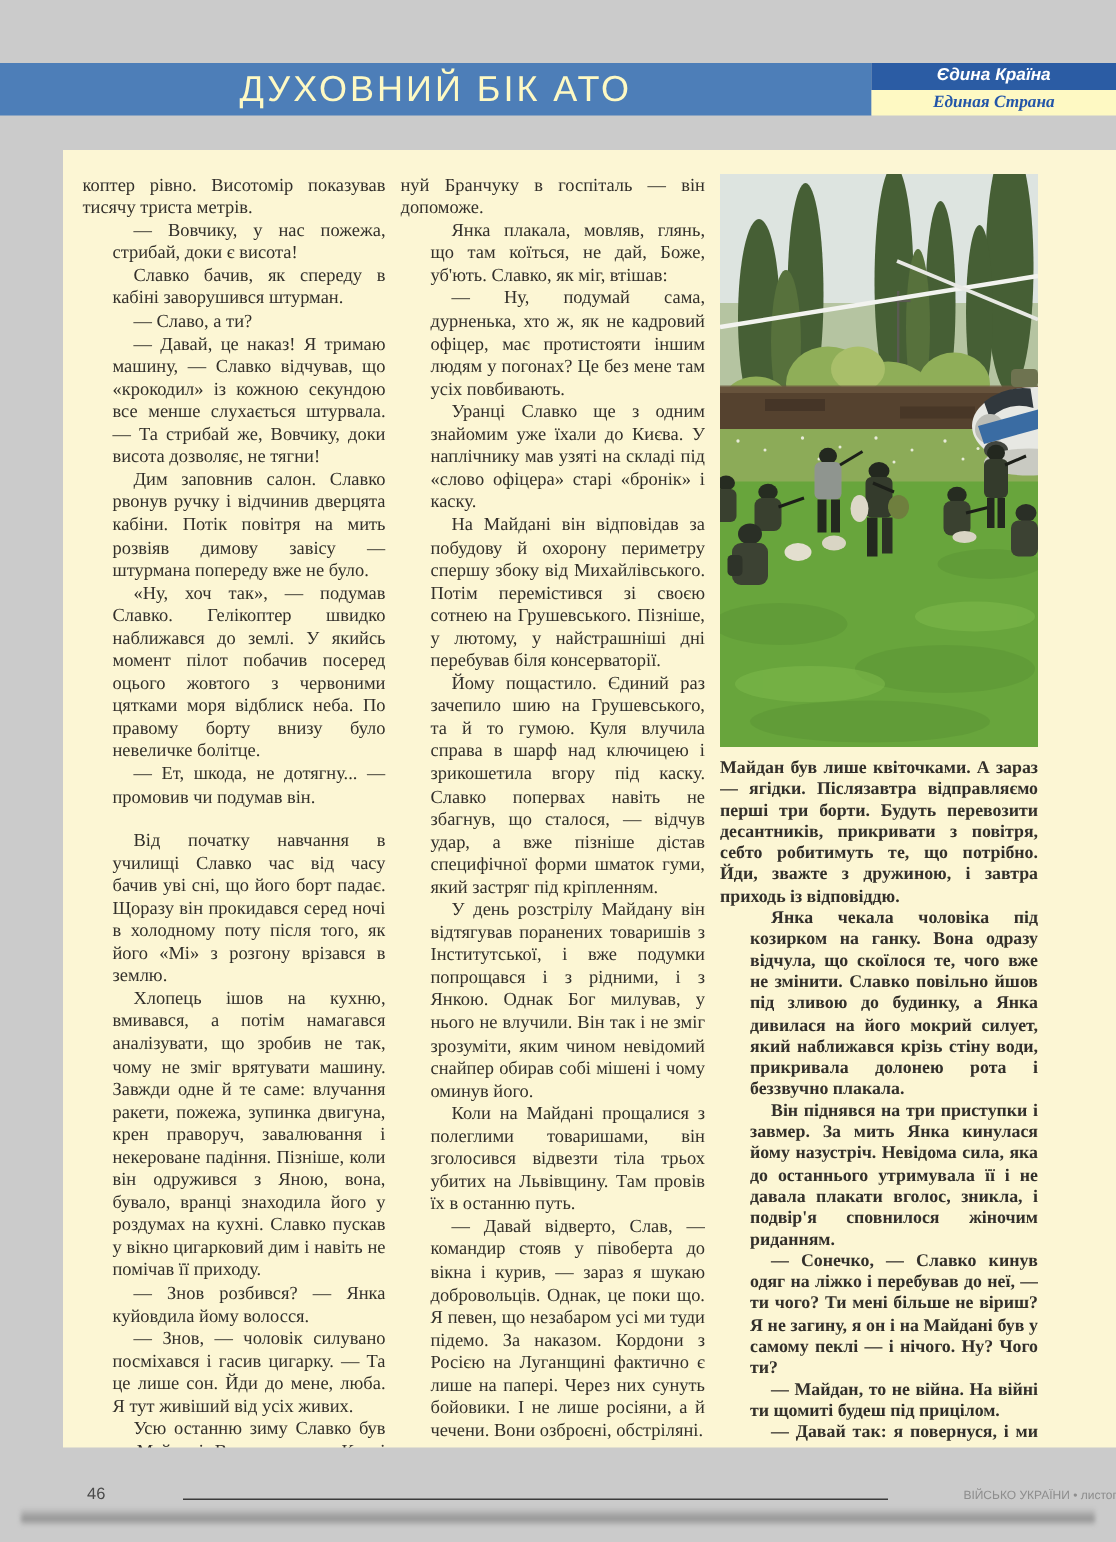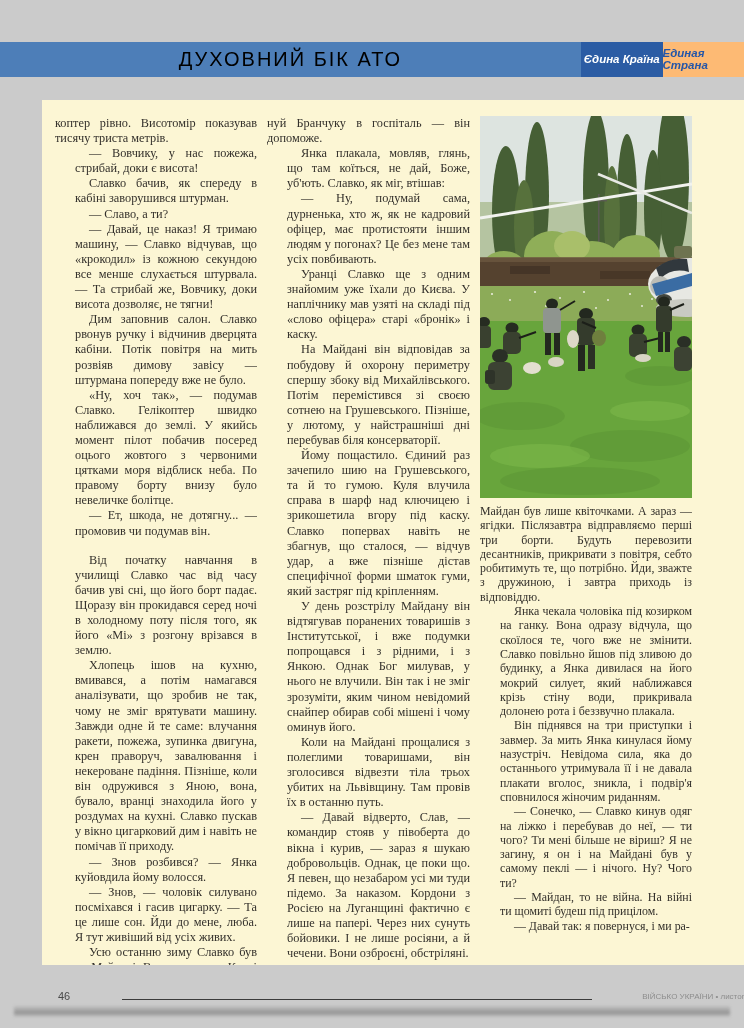--- a/index.html
+++ b/index.html
@@ -8,40 +8,40 @@
     background:#cbcbcb;
     font-family:"Liberation Serif","DejaVu Serif",serif;
   }
   
   .header{position:absolute;top:42px;left:0;width:744px;height:35px;display:flex;}
   .header-left{
     width:581px;height:35px;background:#4d7eb8;
     display:flex;align-items:center;justify-content:center;
   }
   .header-title{
-    color:#000000;font-family:"Liberation Sans",sans-serif;
-    font-size:20px;letter-spacing:2px;font-weight:400;white-space:nowrap;
-  }
-  .header-right{flex:1;display:flex;}
+    color:#fef9c3;font-family:"Liberation Sans",sans-serif;
+    font-size:24px;letter-spacing:2px;font-weight:400;white-space:nowrap;
+  }
+  .header-right{flex:1;display:flex;flex-direction:column;}
   .band{flex:1;display:flex;align-items:center;justify-content:center;
     font-family:"Liberation Sans",sans-serif;font-style:italic;font-weight:bold;
     font-size:11.5px;line-height:1;}
   .band-blue{background:#2b5ca4;color:#ffffff;}
-  .band-yellow{background:#fdba74;color:#2456a8;}
+  .band-yellow{background:#fef9c3;color:#2456a8;font-family:Liberation Serif, serif;}
   
   .content{
     position:absolute;left:42px;top:100px;width:732px;height:865px;
     background:#fcf6d4;box-sizing:border-box;
     padding:16px 10px 0 13px;
     display:flex;gap:10px;
   }
   .col{height:849px;overflow:hidden;}
   .col1{width:202px;}
   .col2{width:203px;}
-  .col3{width:212px;display:flex;flex-direction:column;}
+  .col3{width:212px;display:flex;flex-direction:column;font-weight:bold;}
   .paras{flex:1;overflow:hidden;}
   .para{
     margin:0;text-align:justify;color:#33302b;
     font-size:12.3px;line-height:15.1px;
   }
   .para.indent{text-indent:14px;margin-left:20px;}
   .para.gap{margin-top:14px;}
   .col3 .para{font-size:11.9px;line-height:14.3px;}
   
   .photo{width:212px;height:382px;margin-bottom:6px;flex:none;}

